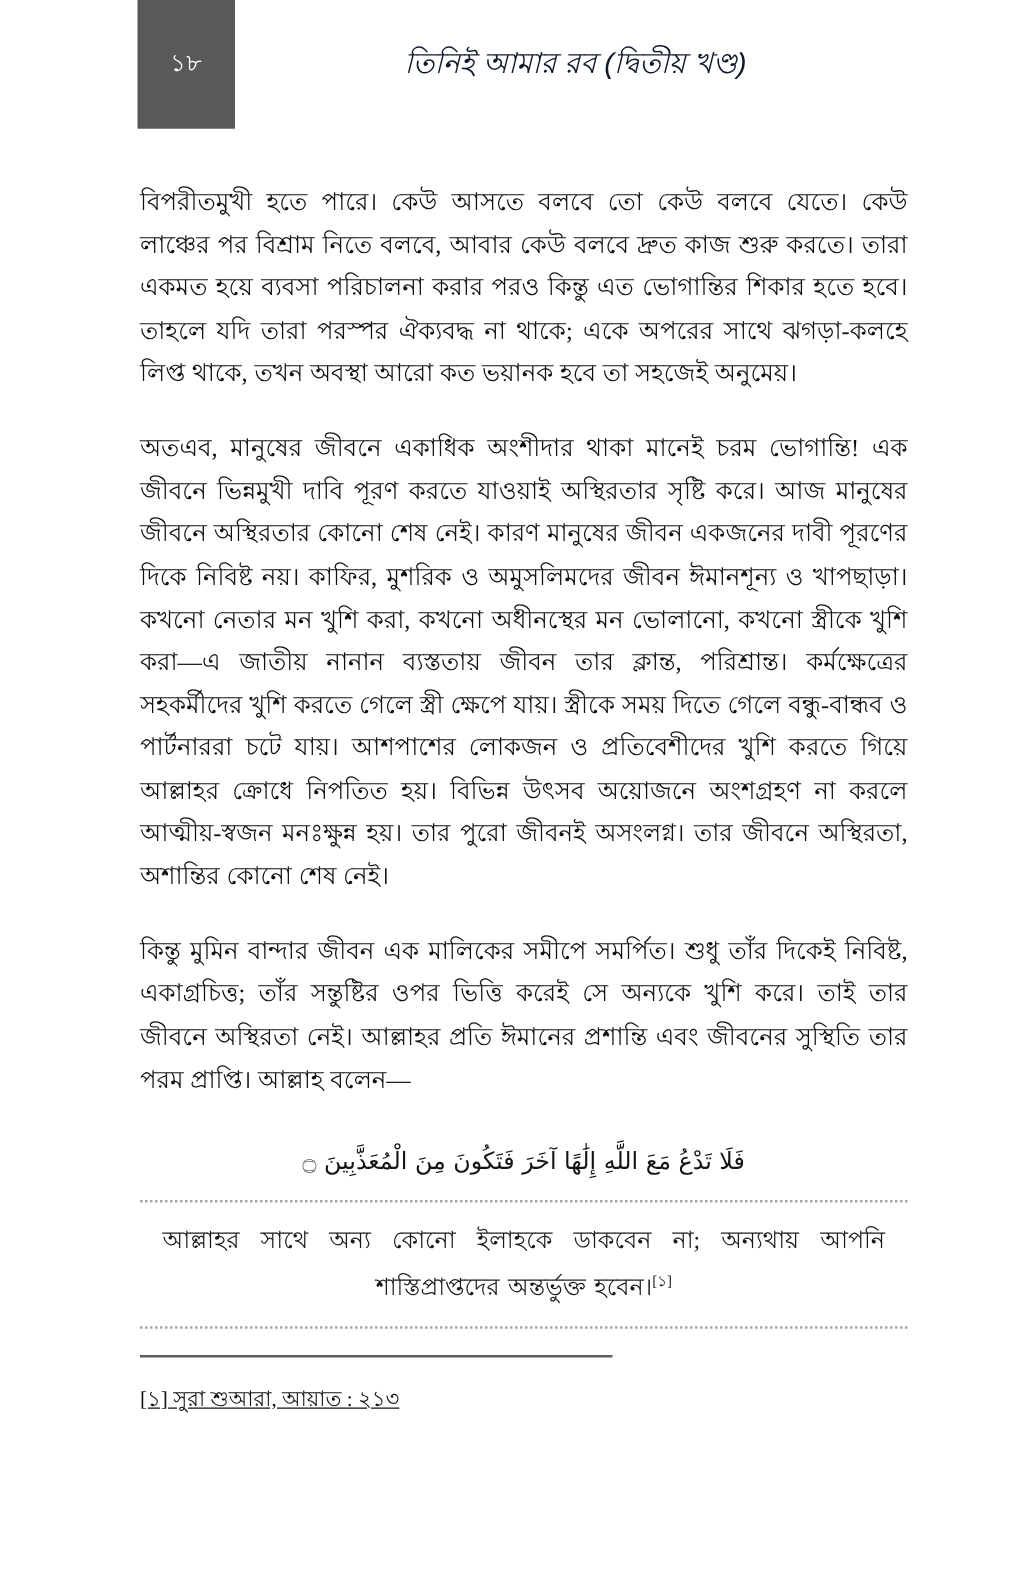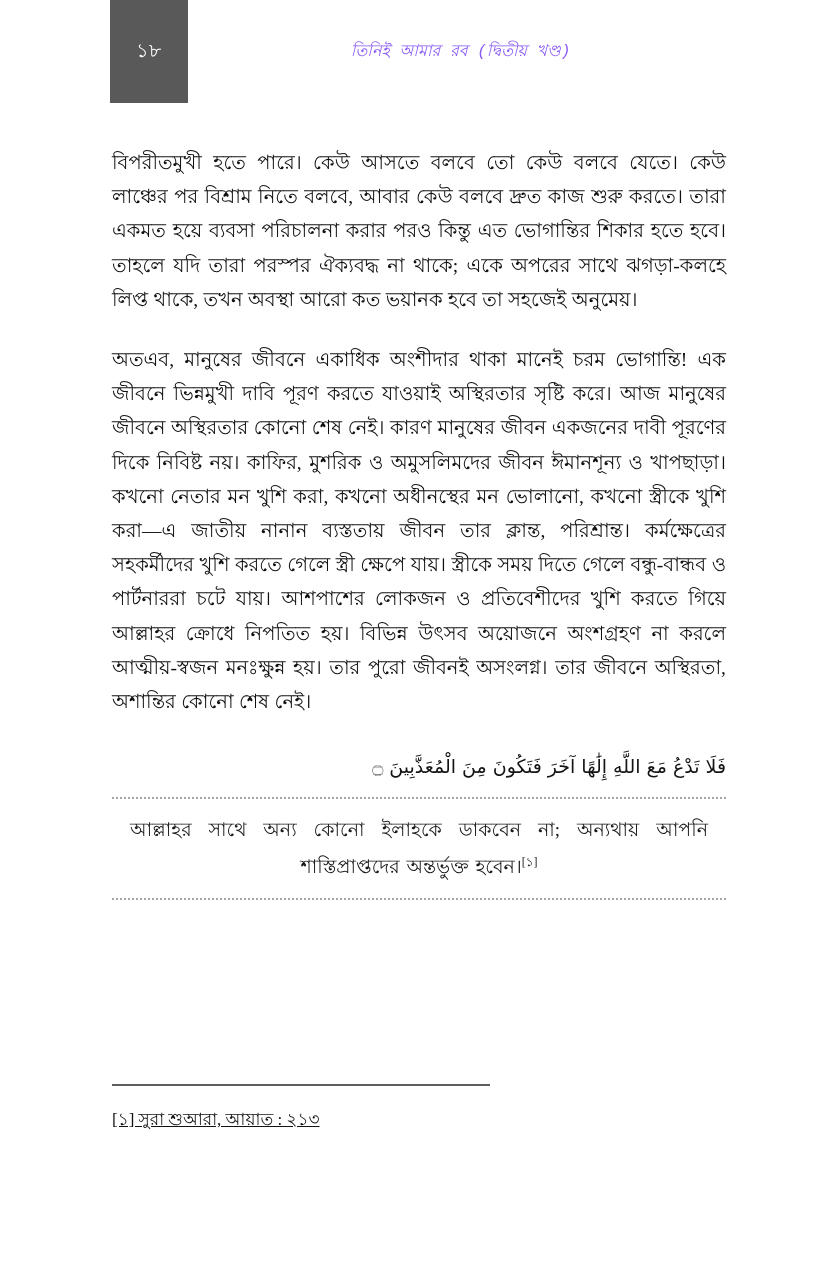--- a/index.html
+++ b/index.html
@@ -52,23 +52,23 @@
   .header-title {
     position: absolute;
     left: 188px;
     top: 0;
     width: 545px;
     height: 103px;
     display: flex;
     align-items: center;
     justify-content: center;
     font-style: italic;
-    font-size: 16px;
-    color: #8b5cf6;
-    font-family: Liberation Mono, monospace;
+    font-size: 23px;
+    color: #0f172a;
+    font-family: Liberation Sans, sans-serif;
     white-space: nowrap;
   }
 
   
   .content {
     position: absolute;
     left: 112px;
     top: 146px;
     width: 614px;
   }
@@ -81,21 +81,21 @@
     text-align-last: left;
     color: #101010;
     word-spacing: 0.5px;
   }
   p.body-para:last-child { margin-bottom: 0; }
 
   
   .verse-block {
     margin-top: 30px;
     margin-bottom: 6px;
-    text-align: right;
+    text-align: center;
     direction: rtl;
   }
   .verse-arabic {
     font-size: 19px;
     line-height: 34px;
     color: #141414;
     font-family: "DejaVu Sans", "Liberation Sans", sans-serif;
     direction: rtl;
     unicode-bidi: bidi-override;
     display: inline-block;
@@ -161,20 +161,21 @@
     </div>
     <div class="header-title">তিনিই আমার রব (দ্বিতীয় খণ্ড)</div>
   </div>
 
   <div class="content">
 
     <p class="body-para">বিপরীতমুখী হতে পারে। কেউ আসতে বলবে তো কেউ বলবে যেতে। কেউ লাঞ্চের পর বিশ্রাম নিতে বলবে, আবার কেউ বলবে দ্রুত কাজ শুরু করতে। তারা একমত হয়ে ব্যবসা পরিচালনা করার পরও কিন্তু এত ভোগান্তির শিকার হতে হবে। তাহলে যদি তারা পরস্পর ঐক্যবদ্ধ না থাকে; একে অপরের সাথে ঝগড়া-কলহে লিপ্ত থাকে, তখন অবস্থা আরো কত ভয়ানক হবে তা সহজেই অনুমেয়।</p>
 
     <p class="body-para">অতএব, মানুষের জীবনে একাধিক অংশীদার থাকা মানেই চরম ভোগান্তি! এক জীবনে ভিন্নমুখী দাবি পূরণ করতে যাওয়াই অস্থিরতার সৃষ্টি করে। আজ মানুষের জীবনে অস্থিরতার কোনো শেষ নেই। কারণ মানুষের জীবন একজনের দাবী পূরণের দিকে নিবিষ্ট নয়। কাফির, মুশরিক ও অমুসলিমদের জীবন ঈমানশূন্য ও খাপছাড়া। কখনো নেতার মন খুশি করা, কখনো অধীনস্থের মন ভোলানো, কখনো স্ত্রীকে খুশি করা—এ জাতীয় নানান ব্যস্ততায় জীবন তার ক্লান্ত, পরিশ্রান্ত। কর্মক্ষেত্রের সহকর্মীদের খুশি করতে গেলে স্ত্রী ক্ষেপে যায়। স্ত্রীকে সময় দিতে গেলে বন্ধু-বান্ধব ও পার্টনাররা চটে যায়। আশপাশের লোকজন ও প্রতিবেশীদের খুশি করতে গিয়ে আল্লাহর ক্রোধে নিপতিত হয়। বিভিন্ন উৎসব অয়োজনে অংশগ্রহণ না করলে আত্মীয়-স্বজন মনঃক্ষুন্ন হয়। তার পুরো জীবনই অসংলগ্ন। তার জীবনে অস্থিরতা, অশান্তির কোনো শেষ নেই।</p>
 
+    <p class="body-para">কিন্তু মুমিন বান্দার জীবন এক মালিকের সমীপে সমর্পিত। শুধু তাঁর দিকেই নিবিষ্ট, একাগ্রচিত্ত; তাঁর সন্তুষ্টির ওপর ভিত্তি করেই সে অন্যকে খুশি করে। তাই তার জীবনে অস্থিরতা নেই। আল্লাহর প্রতি ঈমানের প্রশান্তি এবং জীবনের সুস্থিতি তার পরম প্রাপ্তি। আল্লাহ বলেন—</p>
 
     <div class="verse-block">
       <span class="verse-arabic">فَلَا تَدْعُ مَعَ اللَّهِ إِلَٰهًا آخَرَ فَتَكُونَ مِنَ الْمُعَذَّبِينَ ۝</span>
     </div>
 
     <div class="translation-box">
       <p class="translation-text">
         <span>আল্লাহর সাথে অন্য কোনো ইলাহকে ডাকবেন না; অন্যথায় আপনি শাস্তিপ্রাপ্তদের অন্তর্ভুক্ত হবেন।</span><span class="footnote-ref">[১]</span>
       </p>
     </div>

